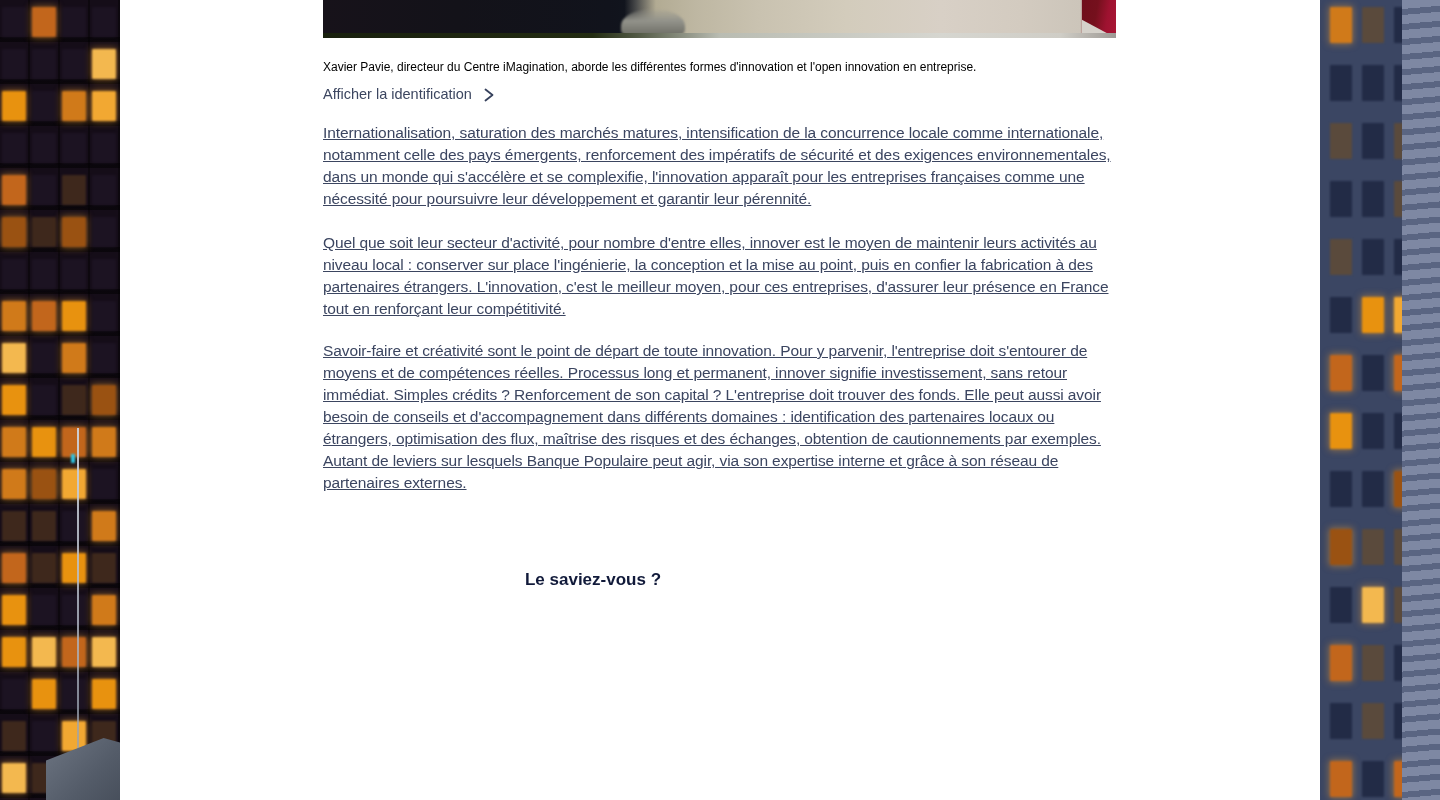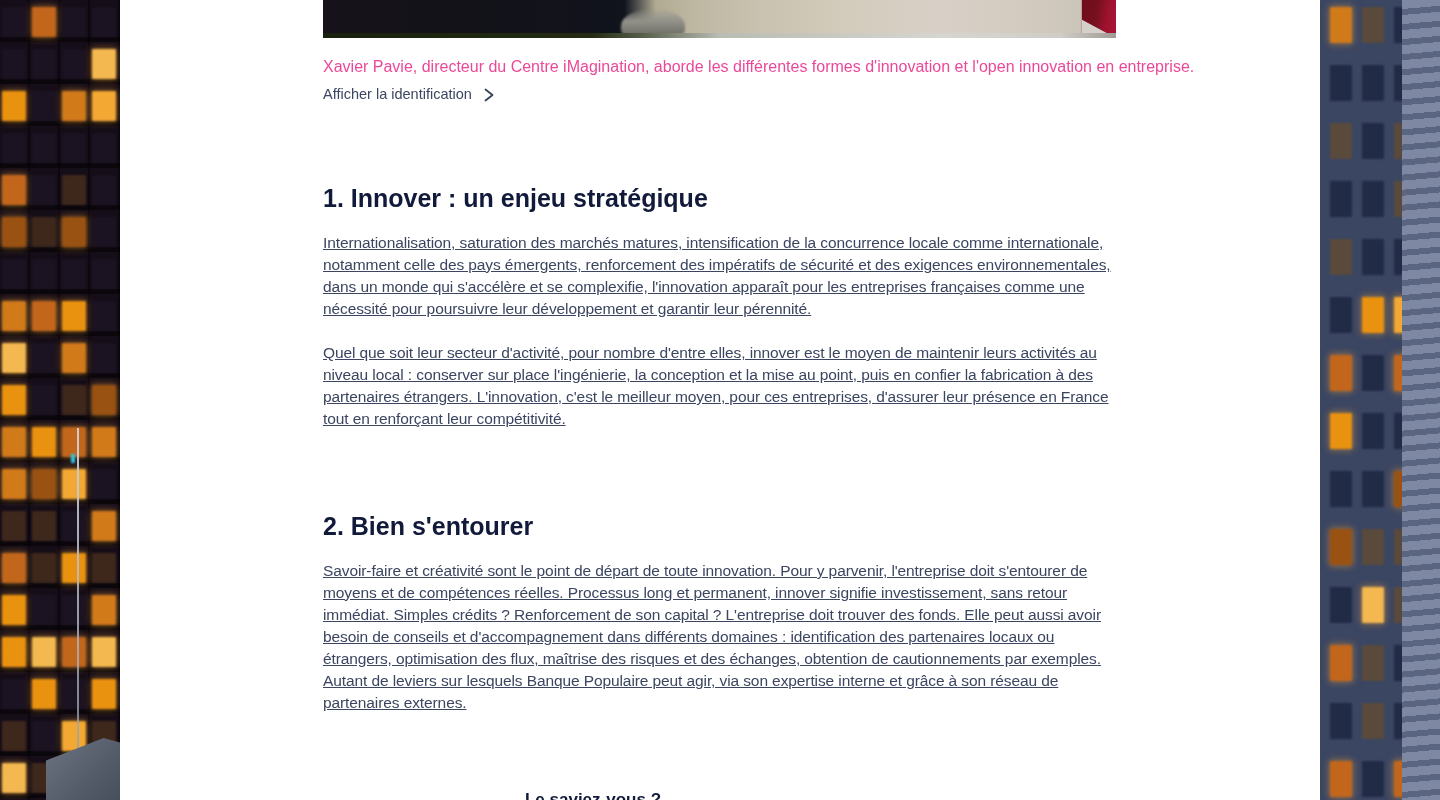--- a/index.html
+++ b/index.html
@@ -50,21 +50,21 @@
     background:linear-gradient(180deg, rgba(160,160,150,.1), #93938b 45%, #6e6e66);
     border-radius:55% 55% 6px 6px / 70% 70% 6px 6px; filter:blur(1.2px); }
   .red-corner { position:absolute; right:0; top:0; width:34px; height:100%;
     background:linear-gradient(100deg, #700d1b 0%, #75101d 40%, #9e1230 70%, #aa1635 100%); }
   .red-corner::after { content:""; position:absolute; left:0; bottom:0; width:100%; height:100%;
     background:#d5d1ca; clip-path:polygon(0 100%, 0 52%, 100% 100%); }
   .frame-bottom { position:absolute; left:0; right:0; bottom:0; height:5px;
     background:linear-gradient(90deg, #19200e 0%, #232c12 34%, #555c48 40%,
       #b9bcb2 50%, #d6d6d0 78%, #cfcdc6 93%, #9e9a95 100%); }
 
-  .caption { margin-top:19px; font-size:16px; line-height:20px; color:#ec4899;
+  .caption { margin-top:19px; font-size:12px; line-height:20px; color:#000000;
     white-space:nowrap; }
   .transcript { margin-top:9px; display:flex; align-items:center; gap:11px;
     width:max-content; font-size:14.5px; color:#3c4660; cursor:pointer;
     text-decoration:none; }
   .chev { display:inline-flex; margin-top:1px; }
 
   
   section .h { margin-top:82px; font-size:25px; line-height:28px; font-weight:bold;
     color:#111a3a; }
   section p { margin-top:20px; width:795px; font-size:15.5px; line-height:22px;
@@ -226,27 +226,25 @@
         <span>Afficher la identification</span>
         <span class="chev">
           <svg width="12" height="14" viewBox="0 0 12 14">
             <path d="M2.5 1.5 L9.5 7 L2.5 12.5" fill="none" stroke="#36415c" stroke-width="1.8" stroke-linecap="round" stroke-linejoin="round"></path>
           </svg>
         </span>
       </a>
     </figure>
 
     <section>
-      <h2 class="h">1. Innover : un enjeu stratégique</h2>
       <p>Internationalisation, saturation des marchés matures, intensification de la concurrence locale comme internationale, notamment celle des pays émergents, renforcement des impératifs de sécurité et des exigences environnementales, dans un monde qui s'accélère et se complexifie, l'innovation apparaît pour les entreprises françaises comme une nécessité pour poursuivre leur développement et garantir leur pérennité.</p>
       <p>Quel que soit leur secteur d'activité, pour nombre d'entre elles, innover est le moyen de maintenir leurs activités au niveau local : conserver sur place l'ingénierie, la conception et la mise au point, puis en confier la fabrication à des partenaires étrangers. L'innovation, c'est le meilleur moyen, pour ces entreprises, d'assurer leur présence en France tout en renforçant leur compétitivité.</p>
     </section>
 
     <section>
-      <h2 class="h">2. Bien s'entourer</h2>
       <p>Savoir-faire et créativité sont le point de départ de toute innovation. Pour y parvenir, l'entreprise doit s'entourer de moyens et de compétences réelles. Processus long et permanent, innover signifie investissement, sans retour immédiat. Simples crédits ? Renforcement de son capital ? L'entreprise doit trouver des fonds. Elle peut aussi avoir besoin de conseils et d'accompagnement dans différents domaines : identification des partenaires locaux ou étrangers, optimisation des flux, maîtrise des risques et des échanges, obtention de cautionnements par exemples. Autant de leviers sur lesquels Banque Populaire peut agir, via son expertise interne et grâce à son réseau de partenaires externes.</p>
     </section>
 
     <div class="callout">
       <h3 class="callout-h">Le saviez-vous ?</h3>
     </div>
 
   </div>
 </main>
 

